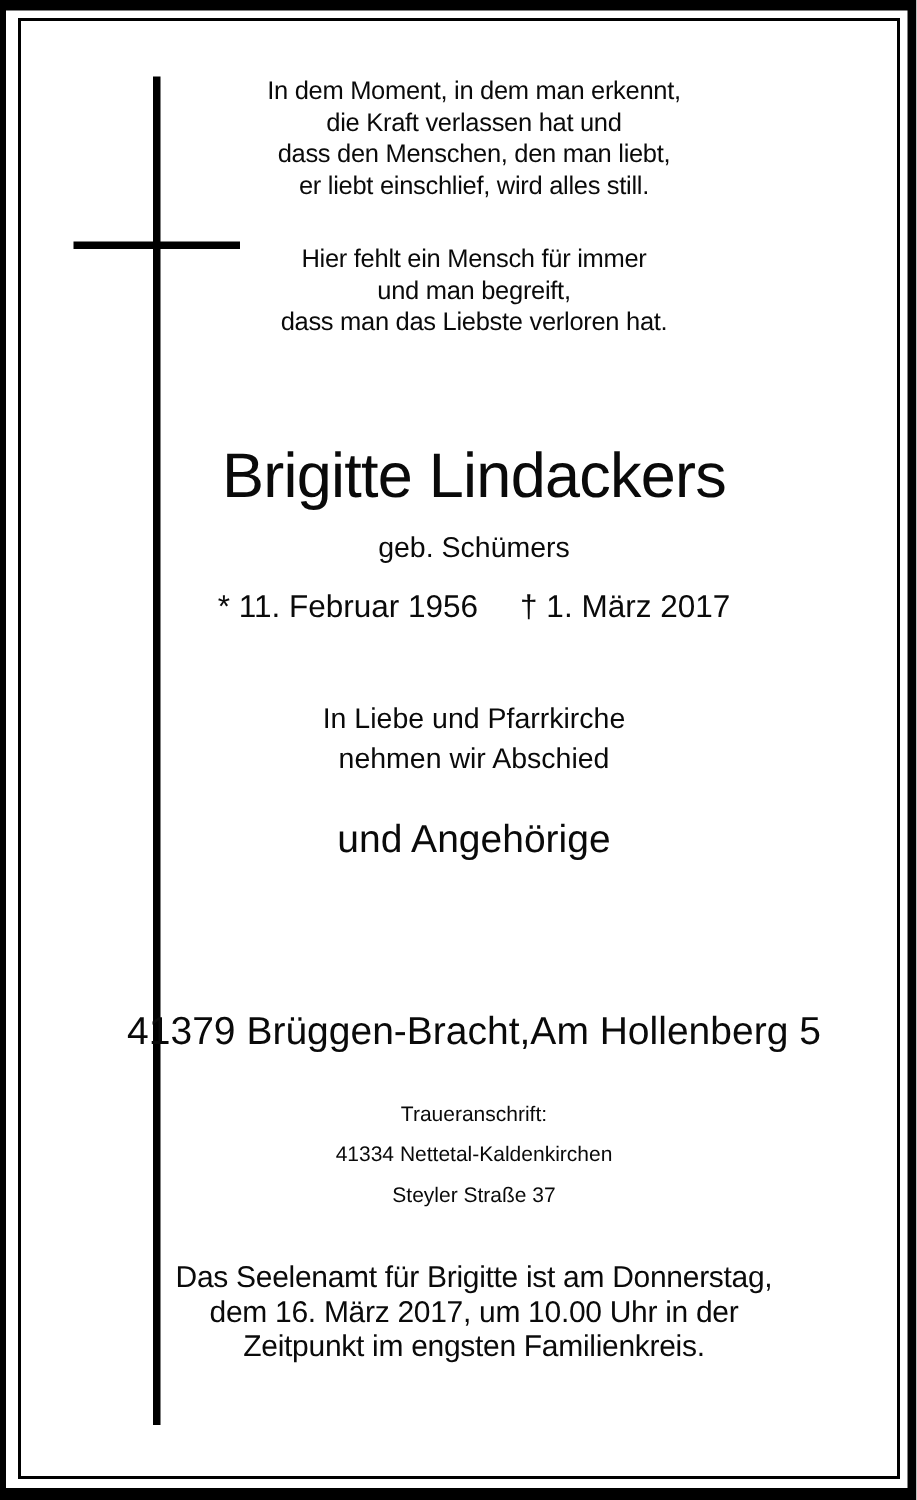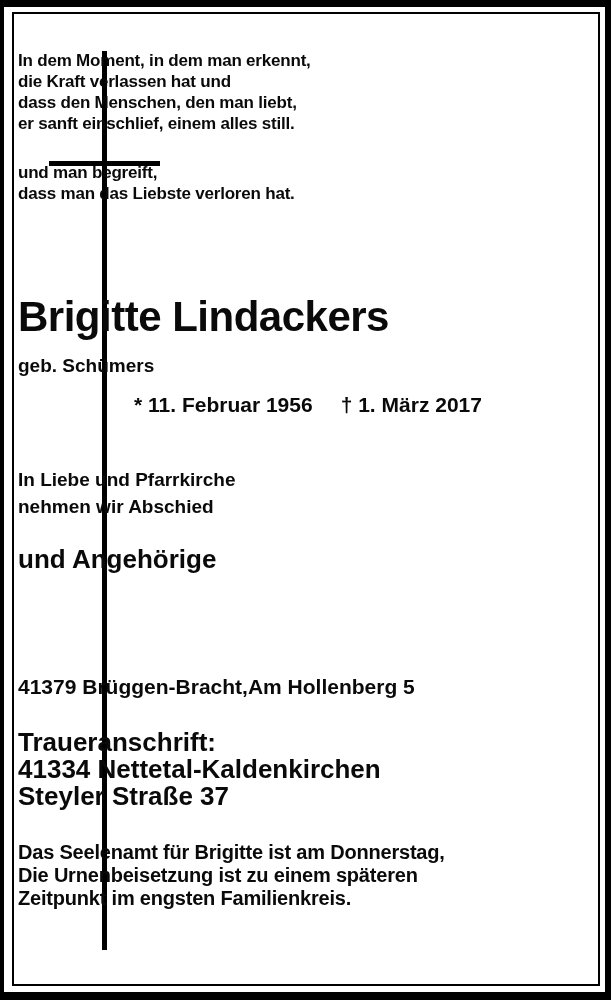--- a/index.html
+++ b/index.html
@@ -44,57 +44,58 @@
   .cross-h {
     position: absolute;
     left: 35px;
     top: 147px;
     width: 111px;
     height: 5px;
     background: #000000;
   }
   .block {
     position: absolute;
-    left: 4px;
+    left: 20px;
     right: 0;
+    text-align: center;
     white-space: nowrap;
-    font-weight: bold;
   }
   .verse        { top: 36px;  font-size: 17px; line-height: 21px; letter-spacing: -0.2px; }
   .verse-2      { top: 148px; }
   .deceased-name{ top: 280px; font-size: 42px; line-height: 46px; letter-spacing: -0.5px; }
   .maiden-name  { top: 341px; font-size: 19px; line-height: 22px; }
   .dates        { top: 379px; font-size: 21px; line-height: 24px;
                   display: flex; justify-content: center; gap: 28px; }
   .farewell     { top: 452px; font-size: 19px; line-height: 27px; }
   .mourners     { top: 529px; font-size: 26px; line-height: 33px; }
-  .home-address { top: 662px; font-size: 21px; line-height: 22px; }
-  .condolence   { top: 715px; font-size: 26px; line-height: 27px; }
+  .home-address { top: 662px; font-size: 26px; line-height: 22px; }
+  .condolence   { top: 715px; font-size: 14px; line-height: 27px; }
   .service      { top: 827px; font-size: 20px; line-height: 23px; letter-spacing: -0.2px; }
 </style>
 </head>
 <body>
 
 <div class="page">
   <div class="white-mat">
     <div class="card">
 
       <div>
         <div class="cross-v"></div>
         <div class="cross-h"></div>
       </div>
 
       <div class="block verse">
         <div>In dem Moment, in dem man erkennt,</div>
         <div>die Kraft verlassen hat und</div>
         <div>dass den Menschen, den man liebt,</div>
-        <div>er sanft einschlief, einem alles still.</div>
+        <div>er liebt einschlief, wird alles still.</div>
       </div>
 
       <div class="block verse verse-2">
+        <div>Hier fehlt ein Mensch für immer</div>
         <div>und man begreift,</div>
         <div>dass man das Liebste verloren hat.</div>
       </div>
 
       <div class="block maiden-name">geb. Schümers</div>
 
       <div class="block deceased-name">Brigitte Lindackers</div>
 
       <div class="block dates">
         <span>* 11. Februar 1956</span>
@@ -113,19 +114,19 @@
       <div class="block home-address">41379 Brüggen-Bracht,Am Hollenberg 5</div>
 
       <div class="block condolence">
         <div>Traueranschrift:</div>
         <div>41334 Nettetal-Kaldenkirchen</div>
         <div>Steyler Straße 37</div>
       </div>
 
       <div class="block service">
         <div>Das Seelenamt für Brigitte ist am Donnerstag,</div>
-        <div>Die Urnenbeisetzung ist zu einem späteren</div>
+        <div>dem 16. März 2017, um 10.00 Uhr in der</div>
         <div>Zeitpunkt im engsten Familienkreis.</div>
       </div>
 
     </div>
   </div>
 </div>
 
 </body></html>

